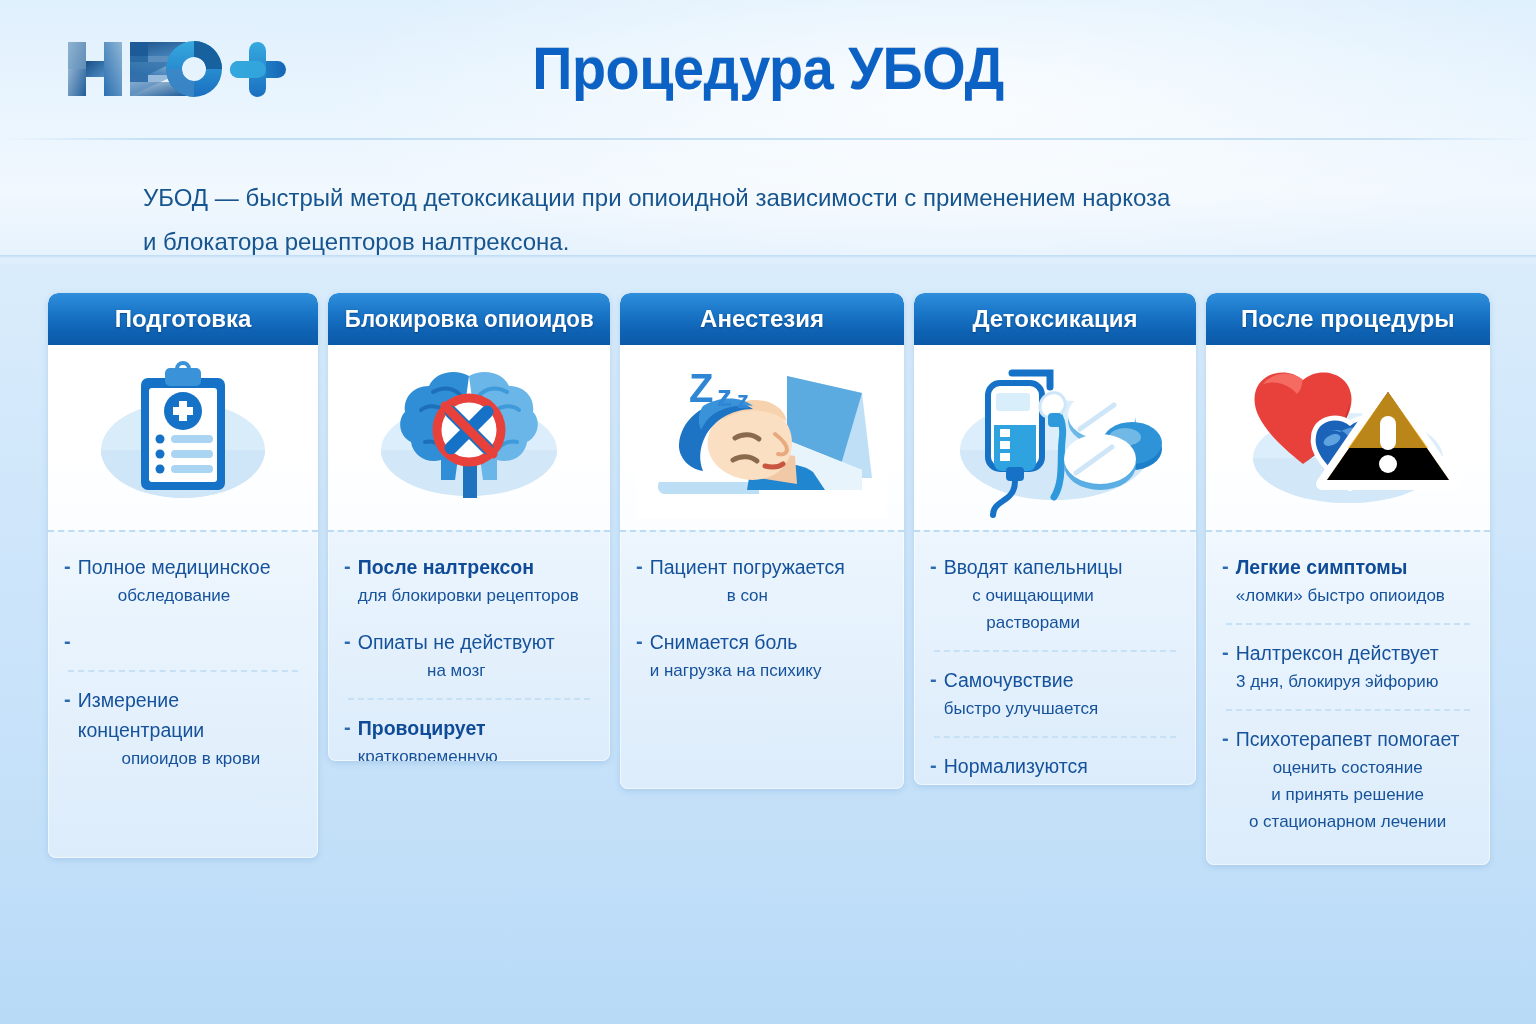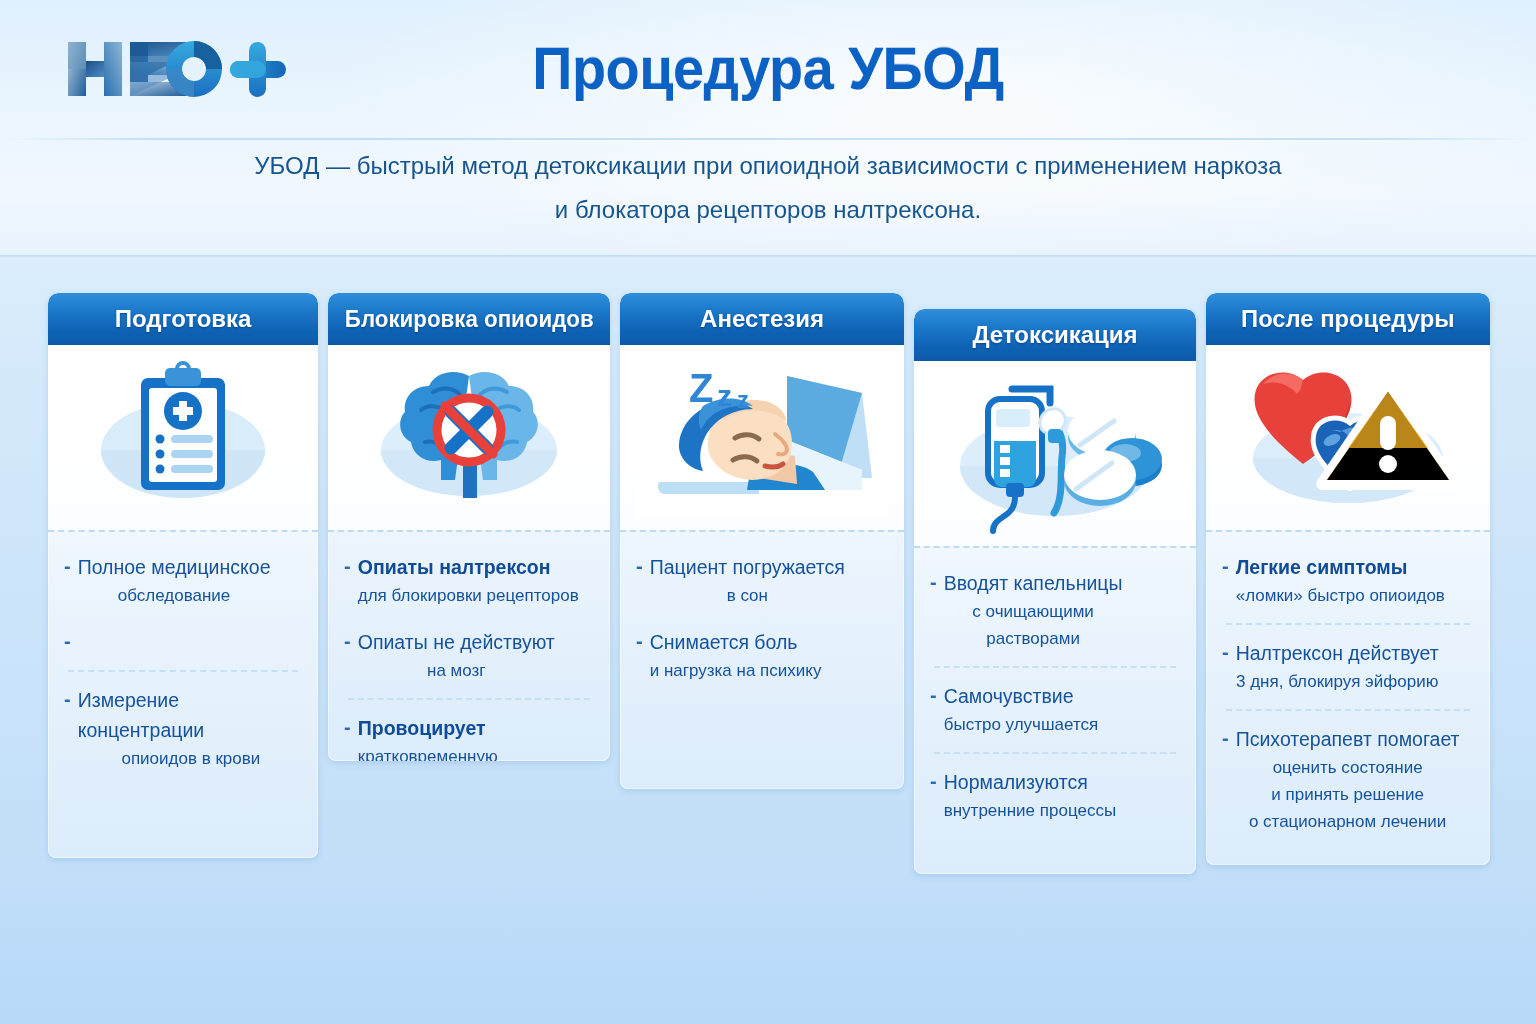--- a/index.html
+++ b/index.html
@@ -44,42 +44,42 @@
   
   .title{
     position:absolute;left:0;top:34px;width:1536px;text-align:center;
     font-size:60px;font-weight:bold;letter-spacing:-0.5px;
     color:#0b62c4;
     text-shadow:0 2px 1px rgba(255,255,255,.9), 0 -1px 0 rgba(10,70,140,.25);
     font-family:"Liberation Sans","DejaVu Sans",sans-serif;
     transform:scaleX(.93);transform-origin:50% 50%;
   }
   .subtitle{
-    position:absolute;left:50%;transform:translateX(-50%);top:144px;width:1250px;
-    text-align:center;color:#16558f;font-size:24px;line-height:44px;
+    position:absolute;left:50%;transform:translateX(-50%);top:176px;width:1250px;
+    text-align:left;color:#16558f;font-size:24px;line-height:44px;
   }
   .subtitle .l2{display:block;}
 
   
   .cards{
     position:absolute;left:48px;top:293px;width:1442px;height:578px;
     display:flex;gap:10px;align-items:flex-start;
   }
   .card{
     position:relative;
     border-radius:10px 10px 8px 8px;
     background:linear-gradient(180deg,#ffffff 0%,#fbfdff 22%,#eaf4fd 55%,#dcecfb 100%);
     box-shadow:0 2px 6px rgba(70,130,190,.22), 0 0 0 1px rgba(255,255,255,.55) inset;
     overflow:hidden;
     display:flex;flex-direction:column;
   }
   .c1{width:272px;height:565px;}
   .c2{width:284px;height:468px;}
   .c3{width:286px;height:496px;}
-  .c4{width:284px;height:565px;margin-top:16px;}
+  .c4{width:284px;height:492px;}
   .c5{width:286px;height:572px;}
 
   .card-head{
     height:52px;flex:0 0 52px;
     background:linear-gradient(180deg,#2f8fdc 0%,#1a76c8 38%,#0f63b4 72%,#0b5aa8 100%);
     border-radius:10px 10px 0 0;
     display:flex;align-items:center;justify-content:center;
     box-shadow:0 1px 2px rgba(0,60,120,.35);
   }
   .card-head span{
@@ -257,21 +257,21 @@
           <circle cx="110" cy="72" r="32" fill="none" stroke="#e8403a" stroke-width="9"></circle>
           <path d="M92 54l36 36M128 54l-36 36" stroke="#1672c6" stroke-width="13" stroke-linecap="round"></path>
           <path d="M86 48l48 48" stroke="#e8403a" stroke-width="9" stroke-linecap="round"></path>
         </svg>
       </div>
       <div class="dash-main"></div>
       <div class="bullets">
         <div class="bullet">
           <span class="dash">-</span>
           <span class="btext">
-            <span class="bold">Опиаты налтрексон</span>
+            <span class="bold">После налтрексон</span>
             <span class="sub">для блокировки рецепторов</span>
           </span>
         </div>
         <div class="spacer"></div>
         <div class="bullet">
           <span class="dash">-</span>
           <span class="btext">
             <span>Опиаты не действуют</span>
             <span class="sub">на мозг</span>
           </span>

